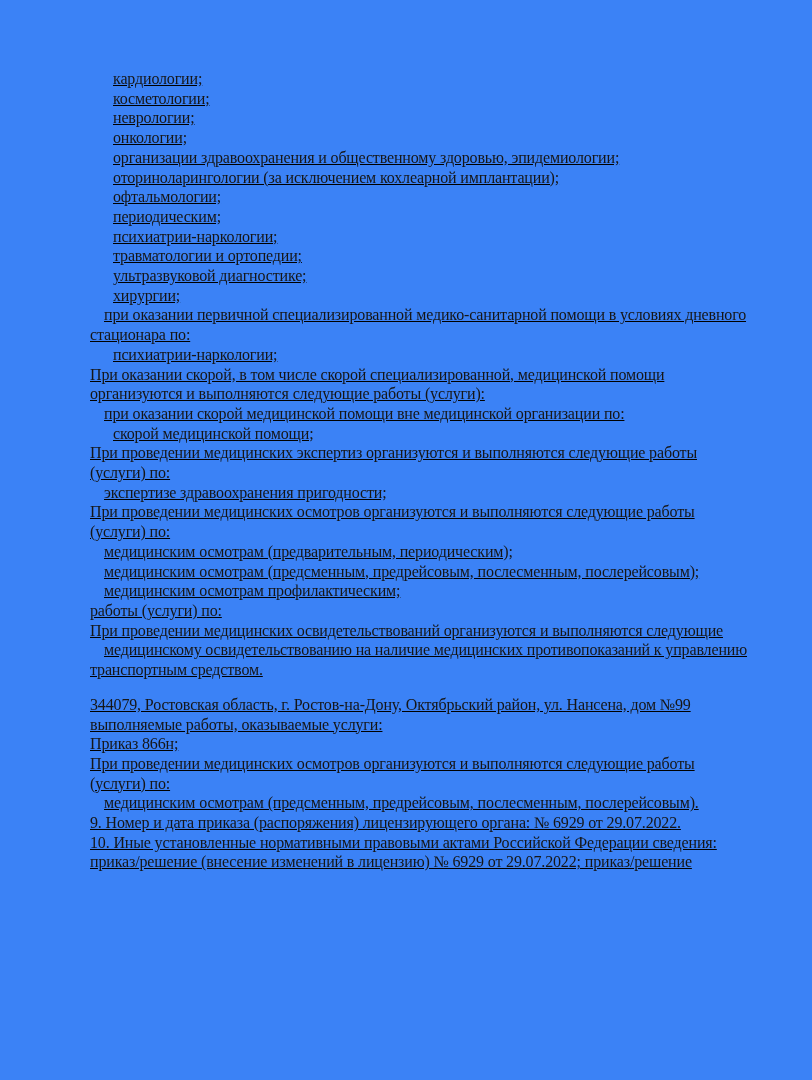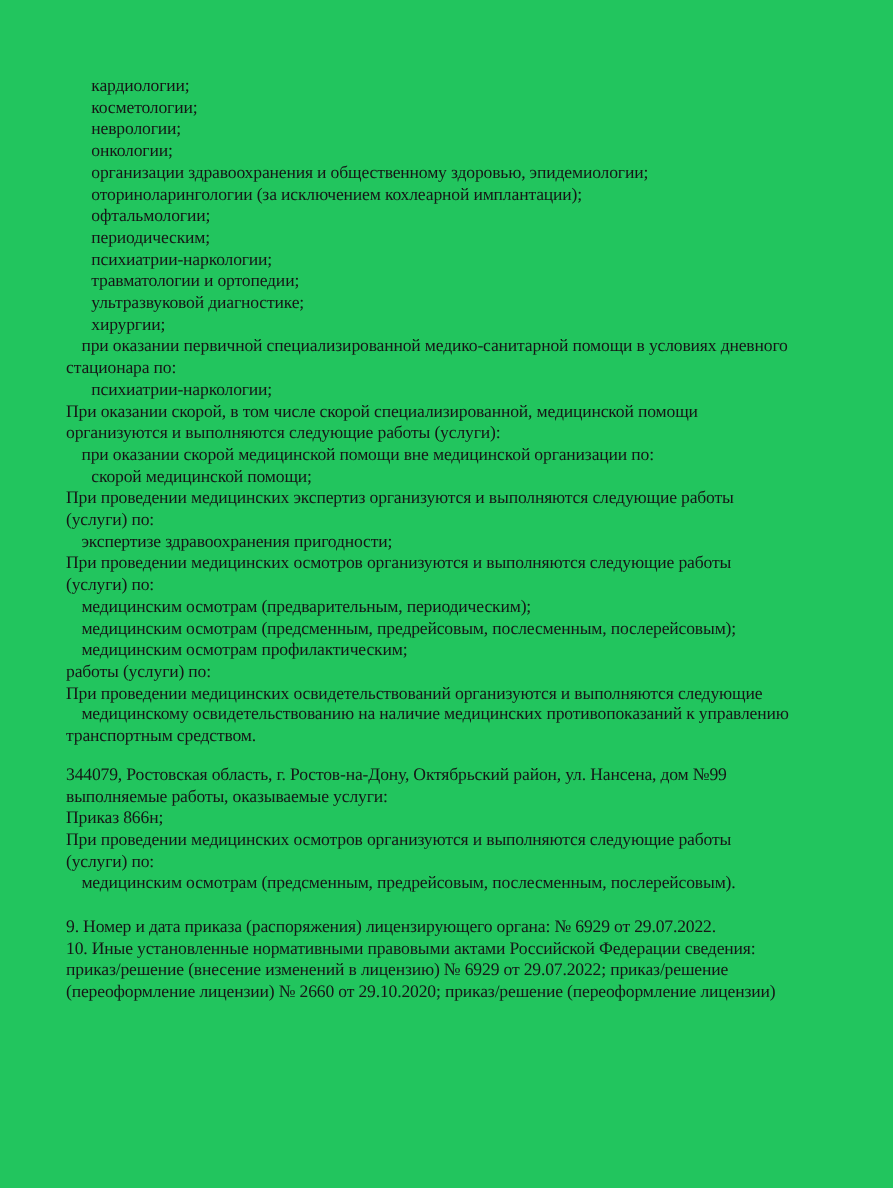--- a/index.html
+++ b/index.html
@@ -10,23 +10,24 @@
     width: 812px;
     height: 1080px;
     background: #ffffff;
     overflow: hidden;
     font-family: "Liberation Serif", "DejaVu Serif", serif;
   }
   .page {
     position: relative;
     width: 812px;
     height: 1080px;
-    background: #22c55e;
+    background: #3b82f6;
     box-sizing: border-box;
-    padding: 69px 40px 0 60px;
+    padding: 69px 40px 0 90px;
+    text-decoration: underline;
   }
   .doc-text .line {
     white-space: nowrap;
     font-size: 16px;
     line-height: 19.7px;
     letter-spacing: -0.15px;
     color: #161616;
   }
   .doc-text .ind-1 { padding-left: 14px; }
   .doc-text .ind-2 { padding-left: 23px; }
@@ -66,18 +67,17 @@
       <div class="line">работы (услуги) по:</div>
       <div class="line">При проведении медицинских освидетельствований организуются и выполняются следующие</div>
       <div class="line ind-1">медицинскому освидетельствованию на наличие медицинских противопоказаний к управлению</div>
       <div class="line">транспортным средством.</div>
       <div class="line" style="margin-top: 15px;">344079, Ростовская область, г. Ростов-на-Дону, Октябрьский район, ул. Нансена, дом №99</div>
       <div class="line">выполняемые работы, оказываемые услуги:</div>
       <div class="line">Приказ 866н;</div>
       <div class="line">При проведении медицинских осмотров организуются и выполняются следующие работы</div>
       <div class="line">(услуги) по:</div>
       <div class="line ind-1">медицинским осмотрам (предсменным, предрейсовым, послесменным, послерейсовым).</div>
-      <div class="line" style="margin-top: 20px;">9. Номер и дата приказа (распоряжения) лицензирующего органа: № 6929 от 29.07.2022.</div>
+      <div class="line" style="">9. Номер и дата приказа (распоряжения) лицензирующего органа: № 6929 от 29.07.2022.</div>
       <div class="line" style="margin-top: 0;">10. Иные установленные нормативными правовыми актами Российской Федерации сведения:</div>
       <div class="line">приказ/решение (внесение изменений в лицензию) № 6929 от 29.07.2022; приказ/решение</div>
-      <div class="line">(переоформление лицензии) № 2660 от 29.10.2020; приказ/решение (переоформление лицензии)</div>
     </div>
 </div>
 
 </body></html>

